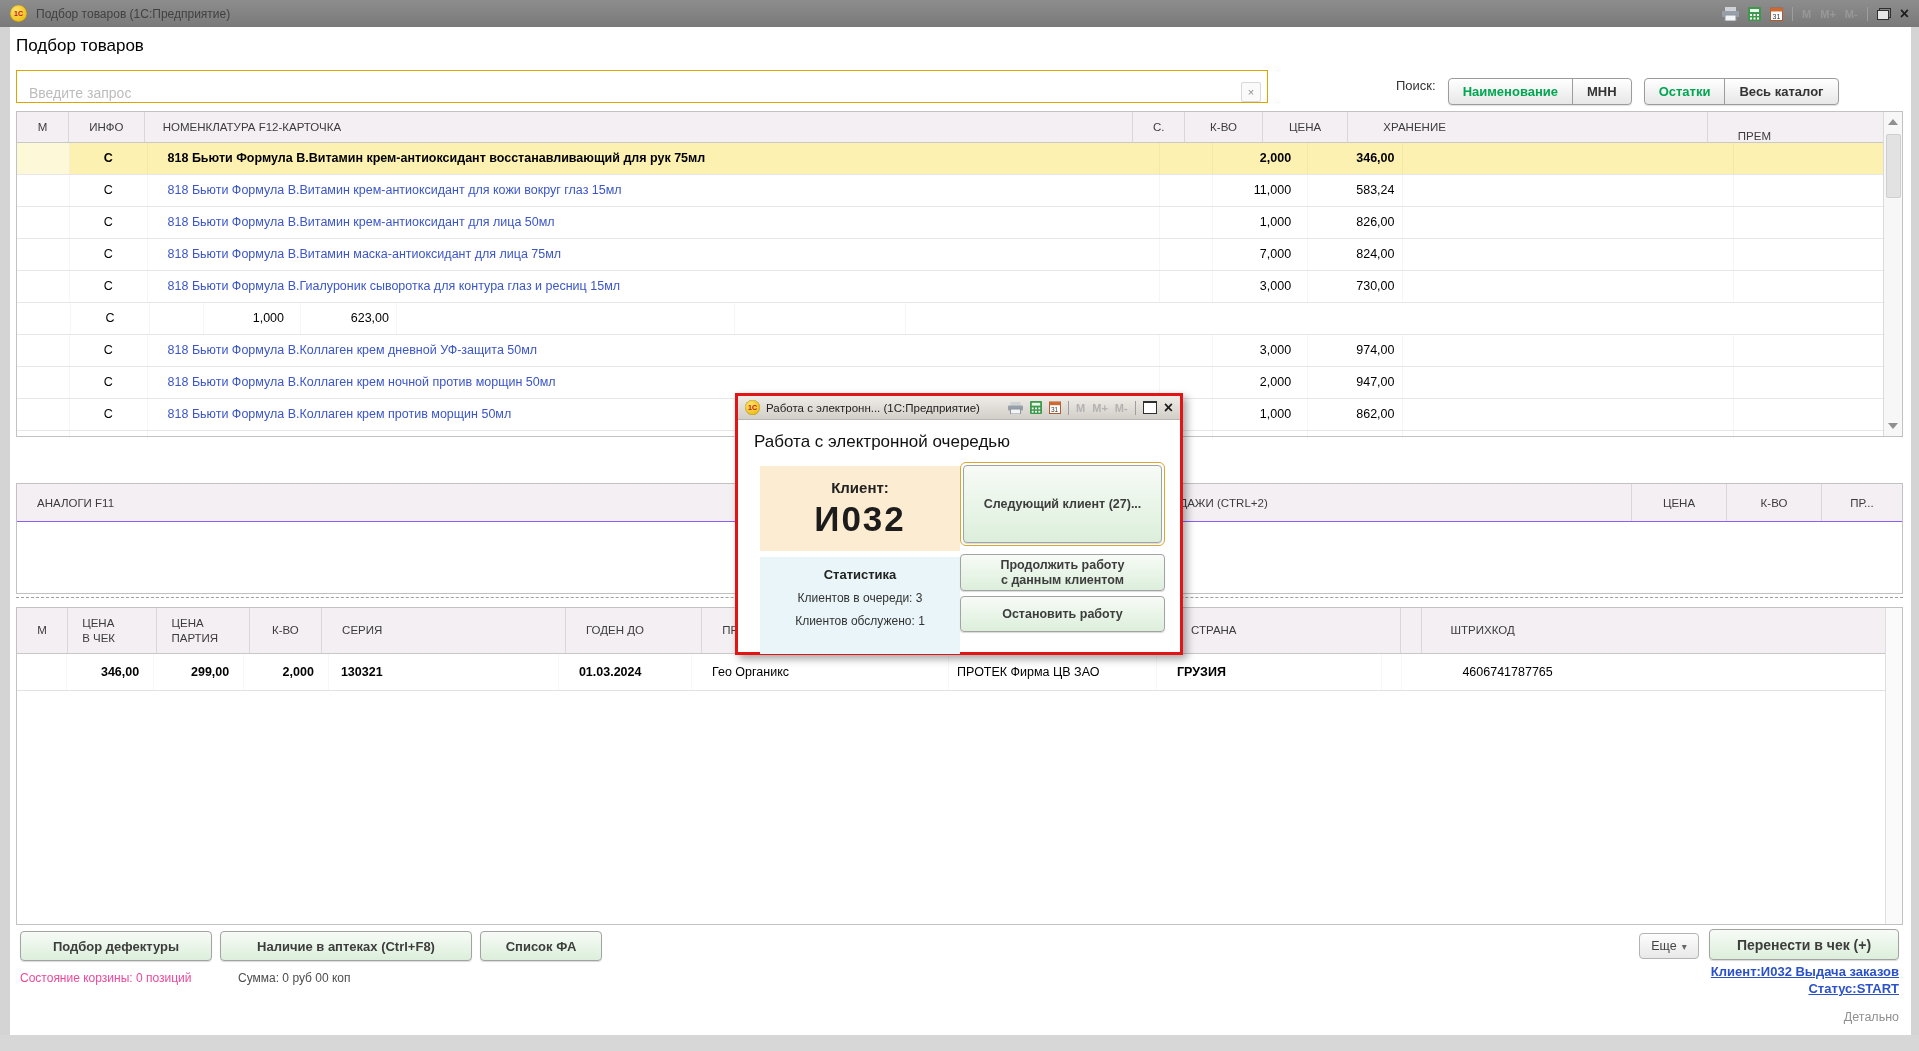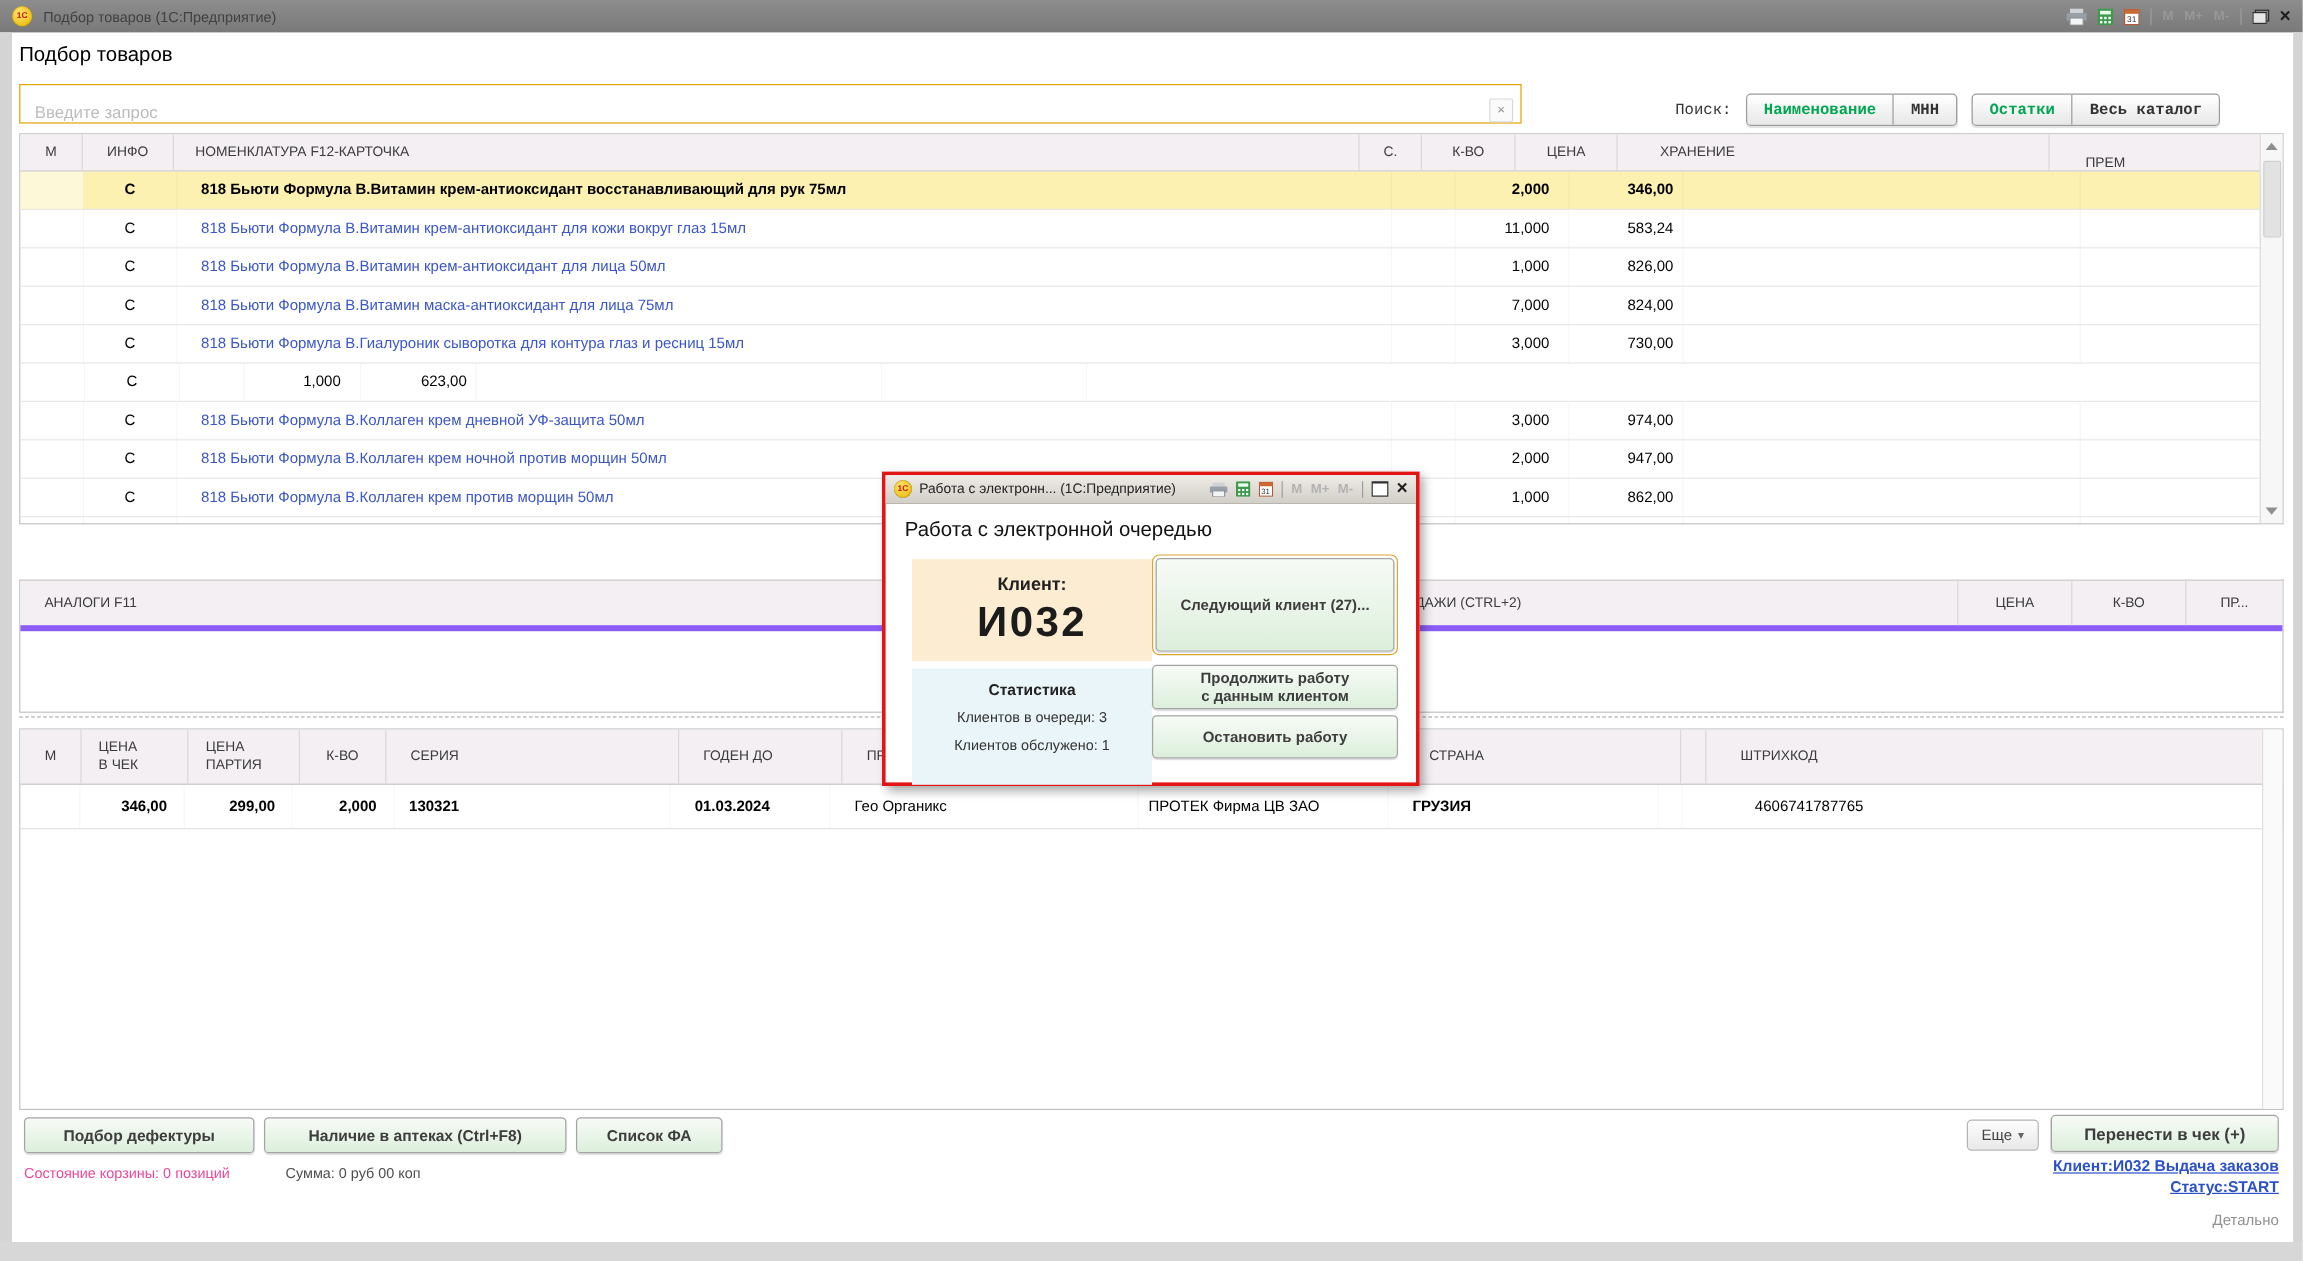--- a/index.html
+++ b/index.html
@@ -33,21 +33,21 @@
 
   
   .page-heading{left:16px;top:36px;font-size:17px;color:#000;}
   .search-wrap{left:16px;top:70px;width:1252px;height:33px;border:1px solid #dfa400;background:#fff;
                display:flex;align-items:flex-end;padding:0 6px 0 10px;}
   .search-input{flex:1;border:none;outline:none;font-size:14px;color:#222;font-family:inherit;background:transparent;}
   .search-input::placeholder{color:#bcbcbc;}
   .clear-x{width:18px;height:18px;border:1px solid #d9d9d9;background:#fafafa;color:#8a8a8a;
            font-size:11px;display:flex;align-items:center;justify-content:center;border-radius:2px;}
   .clear-x::before{content:"×";}
-  .search-ctl{left:1396px;top:78px;display:flex;align-items:center;gap:12px;font-family:Liberation Mono, monospace;}
+  .search-ctl{left:1396px;top:78px;display:flex;gap:12px;}
   .search-label{font-size:13px;color:#333;}
   .seg-group{display:inline-flex;border:1px solid #9c9c9c;border-radius:4px;overflow:hidden;
              background:linear-gradient(#ffffff,#e7e7e7);box-shadow:0 1px 1px rgba(0,0,0,.12);}
   .seg{padding:5px 14px;font-size:13px;font-weight:bold;color:#333;white-space:nowrap;}
   .seg + .seg{border-left:1px solid #9c9c9c;}
   .seg.on{color:#00a651;}
 
   
   .hdr-bg{background:#f4eff3;}
   .panel-border{border:1px solid #c2c2c2;background:#fff;}
@@ -73,21 +73,21 @@
   .trow.sel .c{font-weight:bold;color:#000;}
   .vscroll{position:absolute;right:0;top:0;width:18px;height:100%;background:#f7f7f7;border-left:1px solid #dadada;}
   .arr{position:absolute;left:4px;width:0;height:0;border-left:5px solid transparent;border-right:5px solid transparent;}
   .arr.up{top:7px;border-bottom:6px solid #8f8f8f;}
   .arr.dn{bottom:7px;border-top:6px solid #8f8f8f;}
   .thumb{position:absolute;left:2px;top:22px;width:13px;height:62px;background:#e2e2e2;border:1px solid #cfcfcf;border-radius:2px;}
 
   
   .apanel{left:16px;top:483px;width:934px;height:111px;}
   .spanel{left:950px;top:483px;width:953px;height:111px;border-left:none;}
-  .pband{height:37px;display:flex;align-items:center;border-bottom:5px solid #8b5cf6;}
+  .pband{height:37px;display:flex;align-items:center;border-bottom:1px solid #8b5cf6;}
   .apanel .pband{padding-left:20px;}
   .spanel .ptitle{margin-left:205px;}
   .pband .flex1{flex:1;height:100%;}
   .pband .pcol{height:100%;display:flex;align-items:center;justify-content:center;border-left:1px solid #dcd6da;}
   .pc-price{width:94px;}.pc-qty{width:94px;}.pc-pr{width:80px;}
 
   .splitter{left:16px;top:597px;width:1887px;height:0;border-top:1px dashed #9e9e9e;}
 
   
   .btable{left:16px;top:607px;width:1887px;height:318px;}

